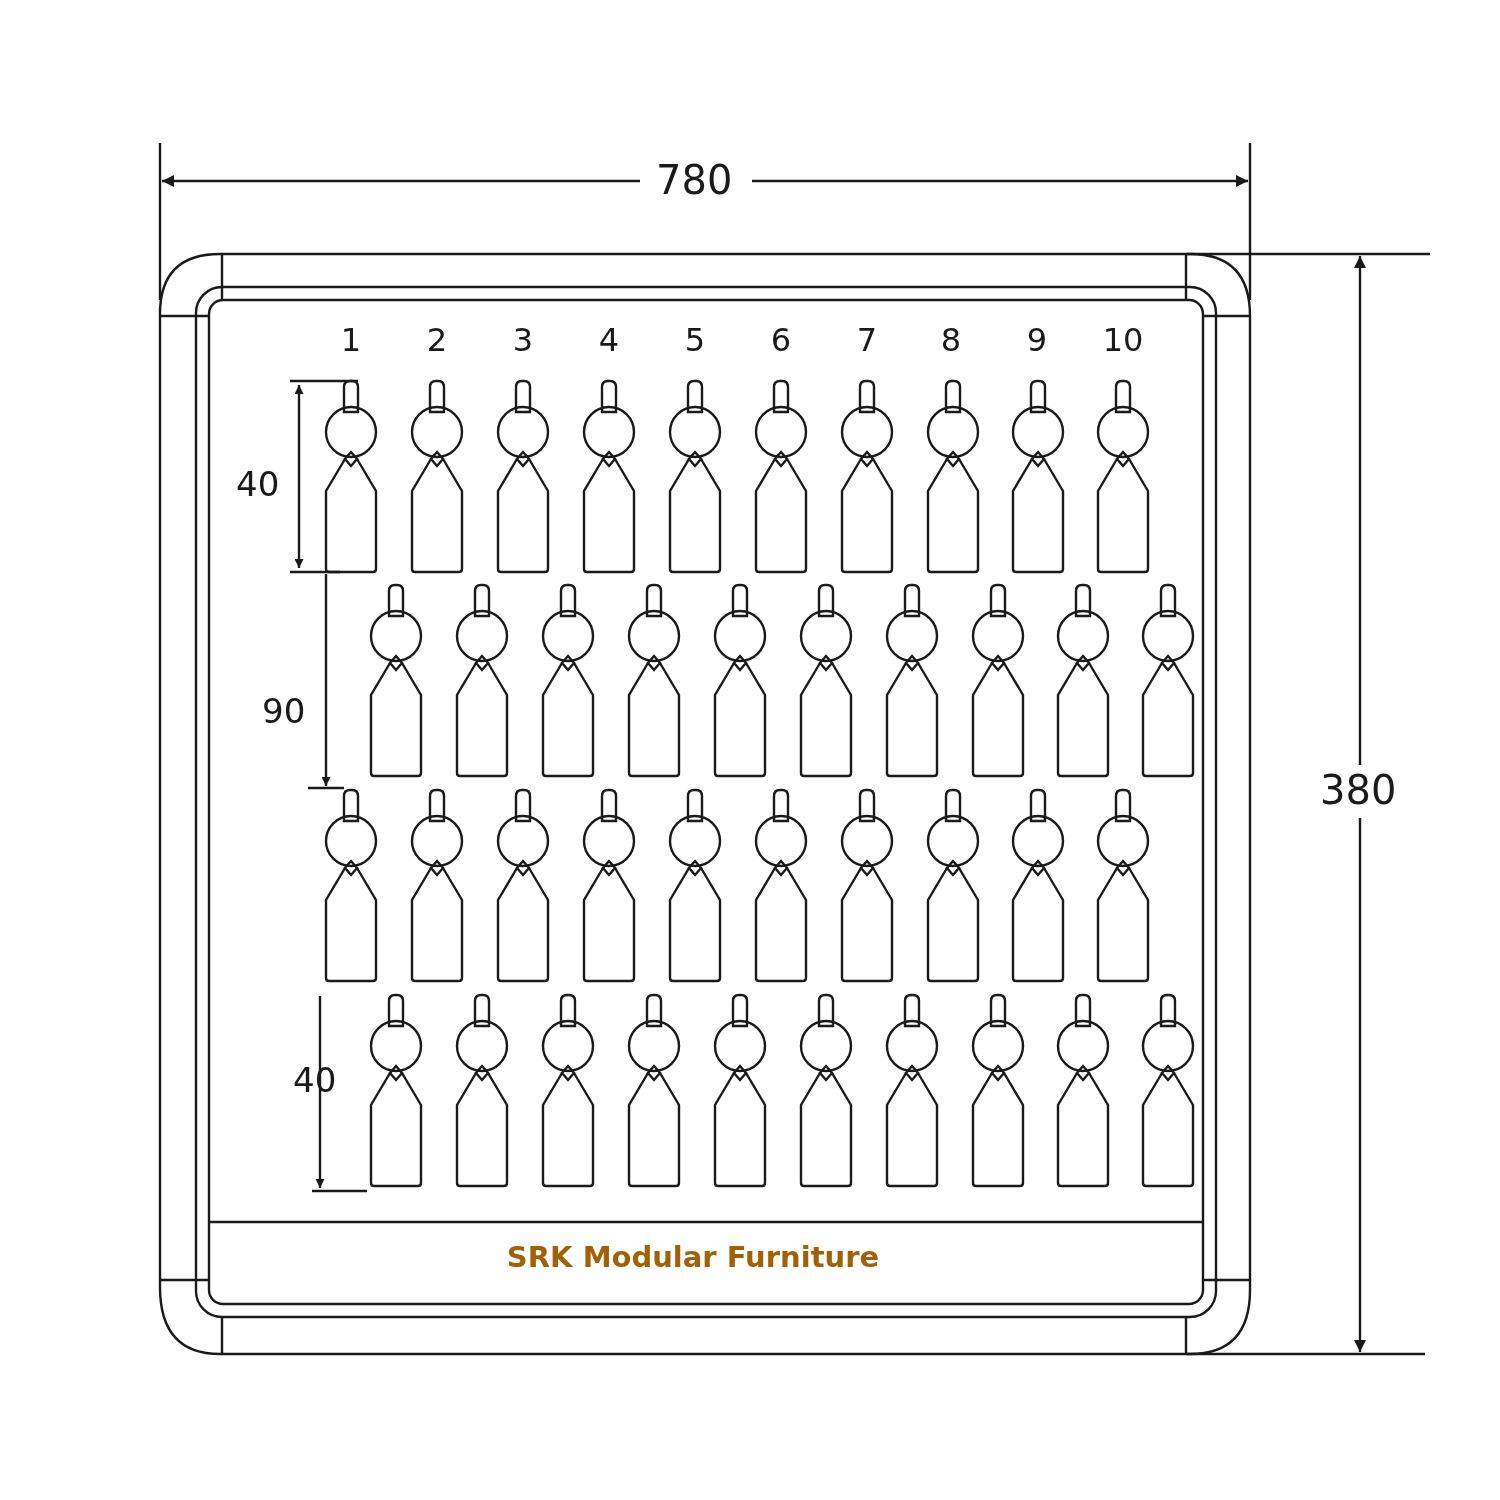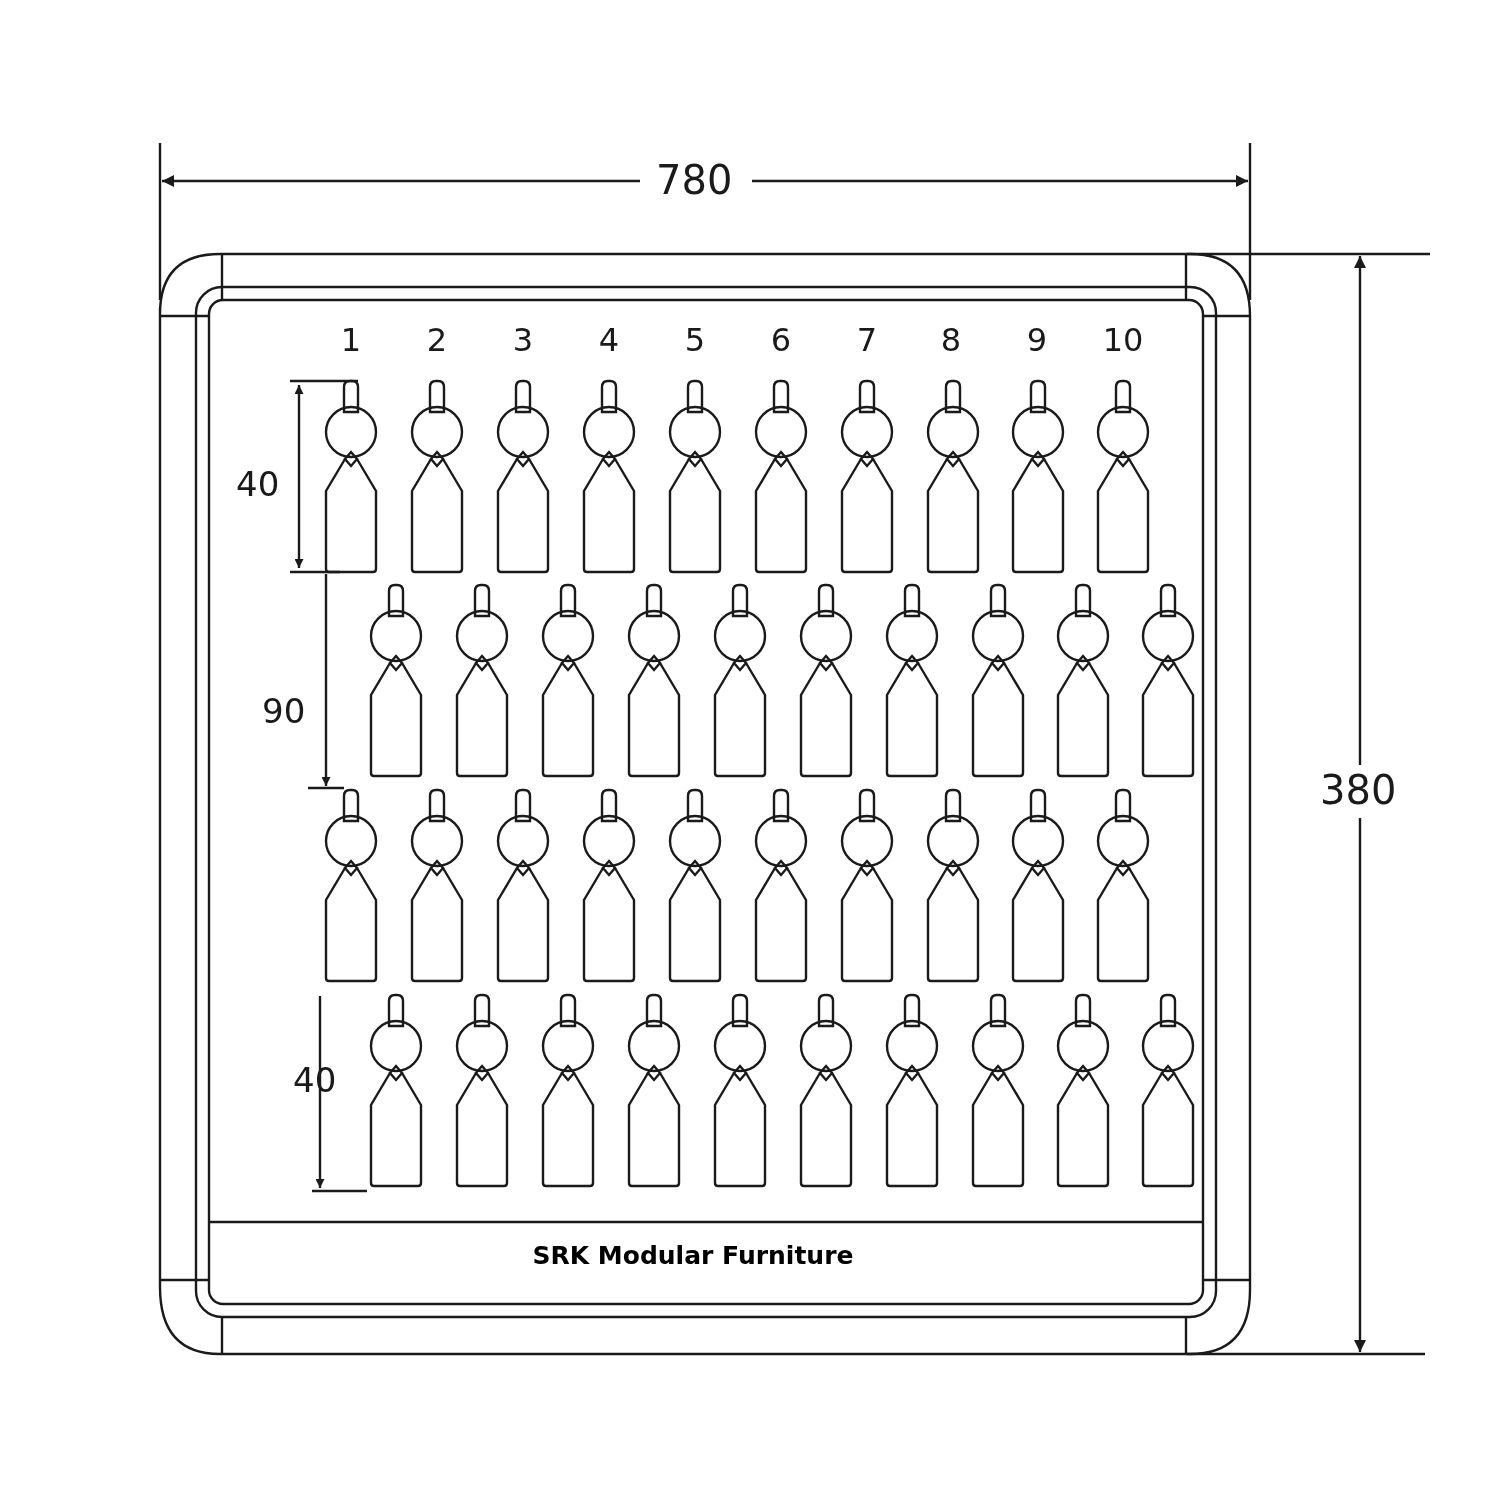--- a/index.html
+++ b/index.html
@@ -1,21 +1,21 @@
 <!DOCTYPE html>
 <html><head>
 <meta charset="utf-8">
 <style>
   html, body { margin: 0; padding: 0; background: #ffffff; }
   body { width: 1500px; height: 1500px; position: relative; overflow: hidden; font-family: "DejaVu Sans", sans-serif; }
   #canvas { position: absolute; left: 0; top: 0; width: 1500px; height: 1500px; }
   .dim-label { position: absolute; color: #1a1a1a; font-family: "DejaVu Sans", sans-serif; font-size: 40px; line-height: 1; white-space: nowrap; background: #fff; }
   .row-label { position: absolute; color: #1a1a1a; font-family: "DejaVu Sans", sans-serif; font-size: 34px; line-height: 1; white-space: nowrap; }
   .col-num { position: absolute; color: #1a1a1a; font-family: "DejaVu Sans", sans-serif; font-size: 32px; line-height: 1; transform: translateX(-50%); white-space: nowrap; }
-  .brand { position: absolute; left: 209px; width: 968px; top: 1243px; text-align: center; color: #000000; font-family: "DejaVu Sans", sans-serif; font-weight: bold; font-size: 25px; line-height: 1; }
+  .brand { position: absolute; left: 209px; width: 968px; top: 1243px; text-align: center; color: #a16207; font-family: "DejaVu Sans", sans-serif; font-weight: bold; font-size: 29px; line-height: 1; }
 </style>
 </head>
 <body>
 
 <svg id="canvas" width="1500" height="1500" viewBox="0 0 1500 1500" xmlns="http://www.w3.org/2000/svg">
   <defs>
     <marker id="arrow" viewBox="0 0 10 10" refX="10" refY="5" markerWidth="7" markerHeight="7" orient="auto-start-reverse" markerUnits="userSpaceOnUse">
       <path d="M0,0 L10,5 L0,10 z" fill="#1a1a1a"></path>
     </marker>
     <marker id="arrowL" viewBox="0 0 10 10" refX="10" refY="5" markerWidth="22" markerHeight="12" orient="auto-start-reverse" markerUnits="userSpaceOnUse">

